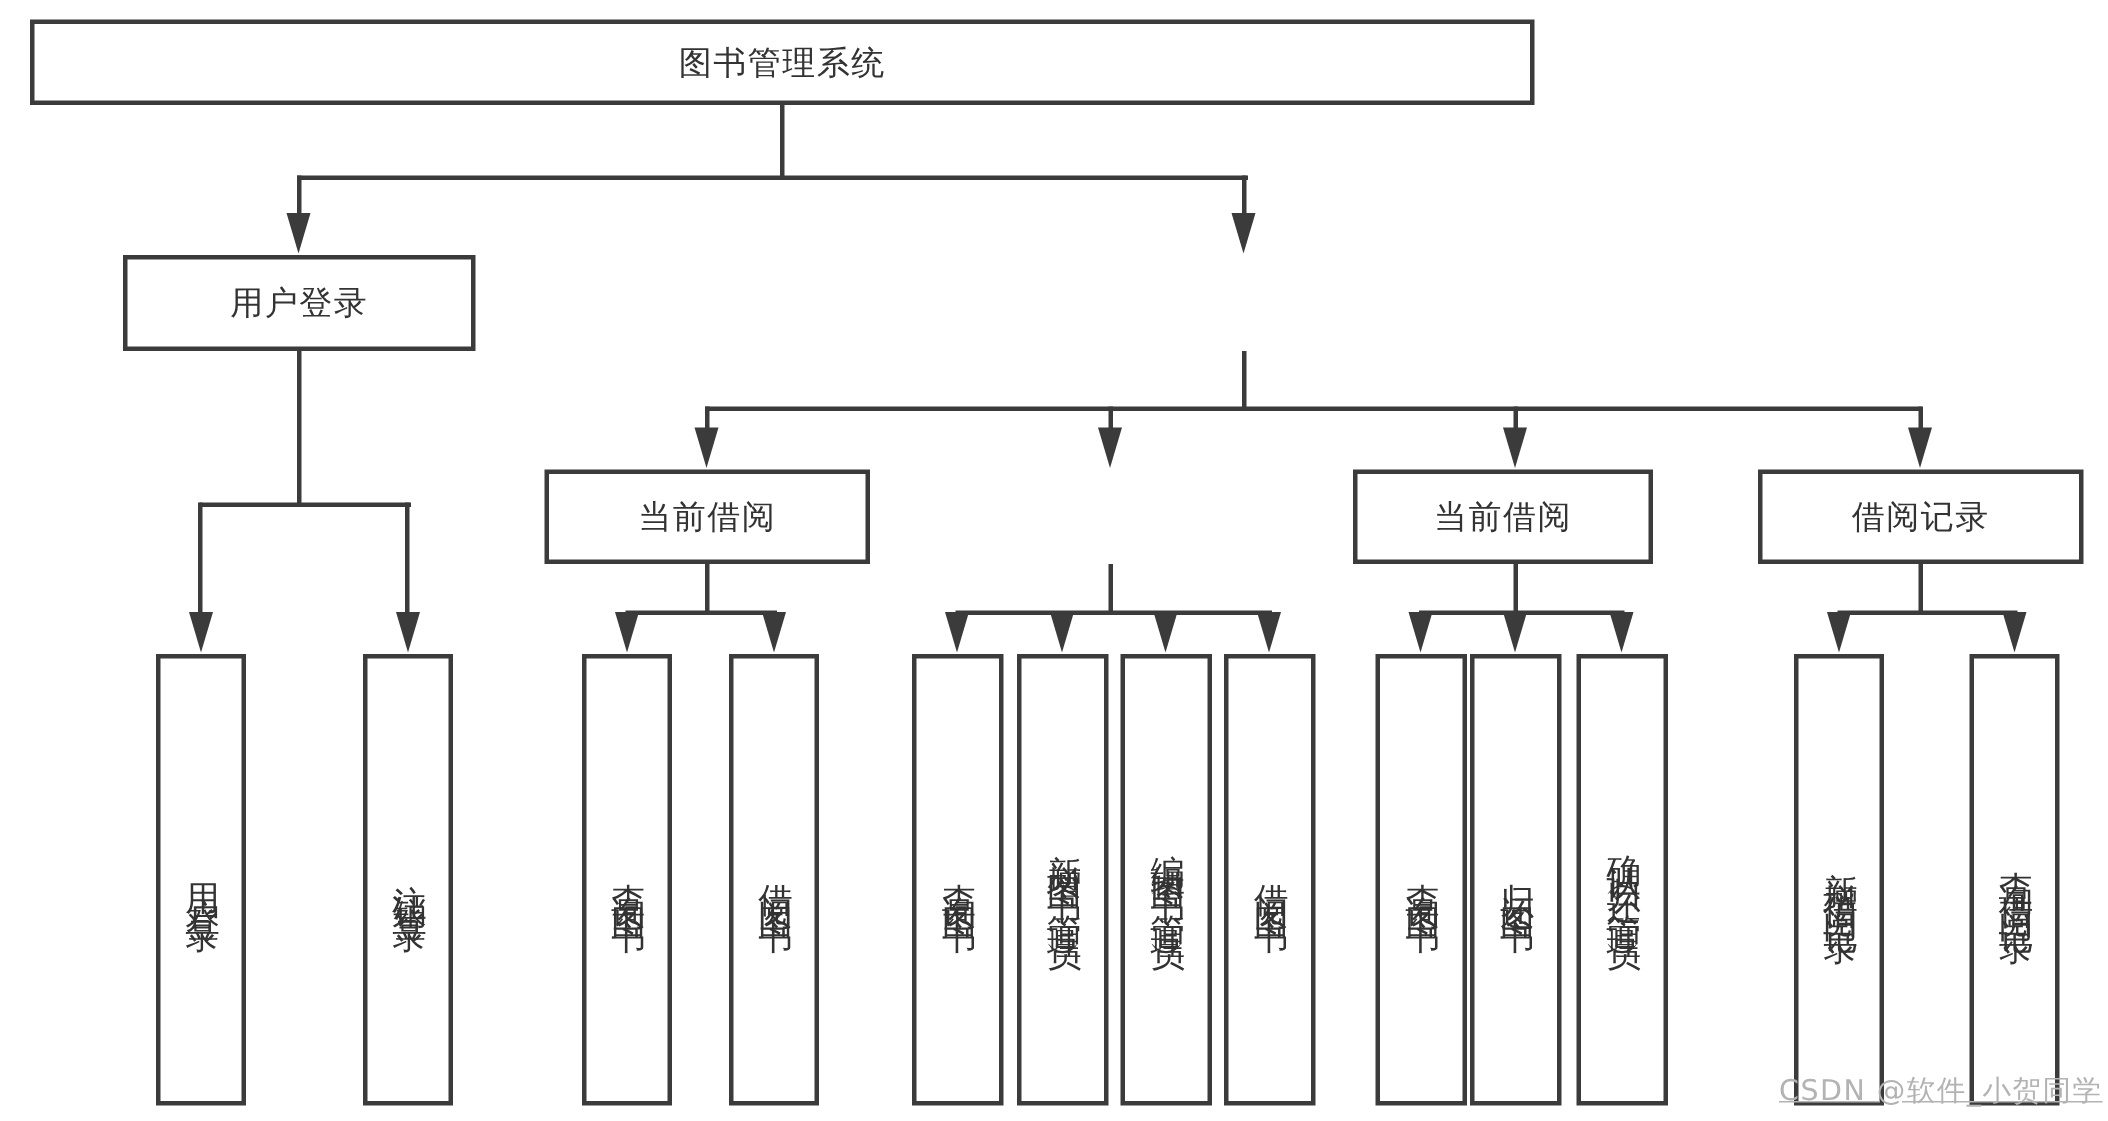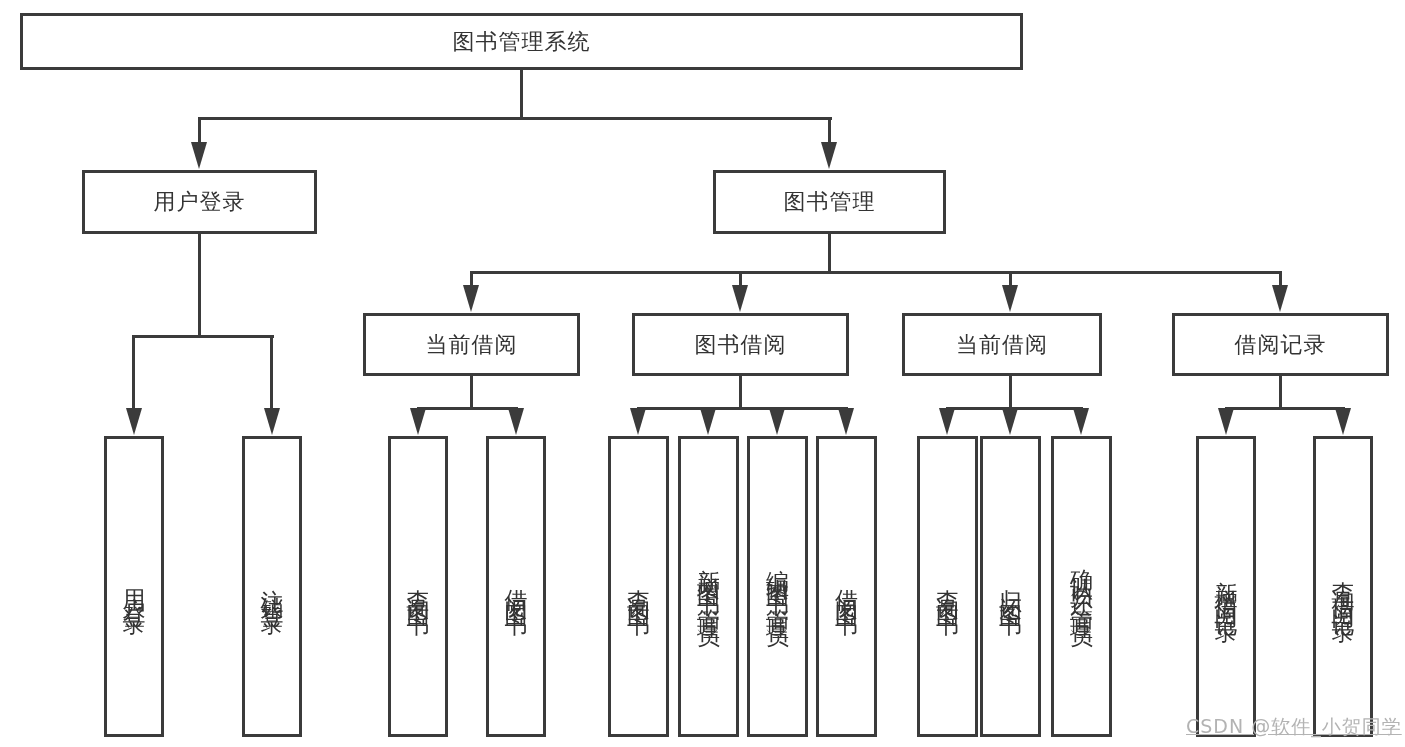--- a/index.html
+++ b/index.html
@@ -109,29 +109,23 @@
   <div class="arrow" style="left:1218px;top:408px"></div>
   <div class="arrow" style="left:1335px;top:408px"></div>
 
   <div class="box" style="left:20px;top:13px;width:1003px;height:57px">
     <span class="hlbl">图书管理系统</span>
   </div>
 
   <div class="box" style="left:82px;top:170px;width:235px;height:64px">
     <span class="hlbl">用户登录</span>
   </div>
-  <div class="box" style="left:713px;top:170px;width:233px;height:64px">
-    <span class="hlbl">图书管理</span>
-  </div>
 
   <div class="box" style="left:363px;top:313px;width:217px;height:63px">
     <span class="hlbl">当前借阅</span>
-  </div>
-  <div class="box" style="left:632px;top:313px;width:217px;height:63px">
-    <span class="hlbl">图书借阅</span>
   </div>
   <div class="box" style="left:902px;top:313px;width:200px;height:63px">
     <span class="hlbl">当前借阅</span>
   </div>
   <div class="box" style="left:1172px;top:313px;width:217px;height:63px">
     <span class="hlbl">借阅记录</span>
   </div>
 
   <div class="box" style="left:104px;top:436px;width:60px;height:301px">
     <span class="vlbl">用户登录</span>

